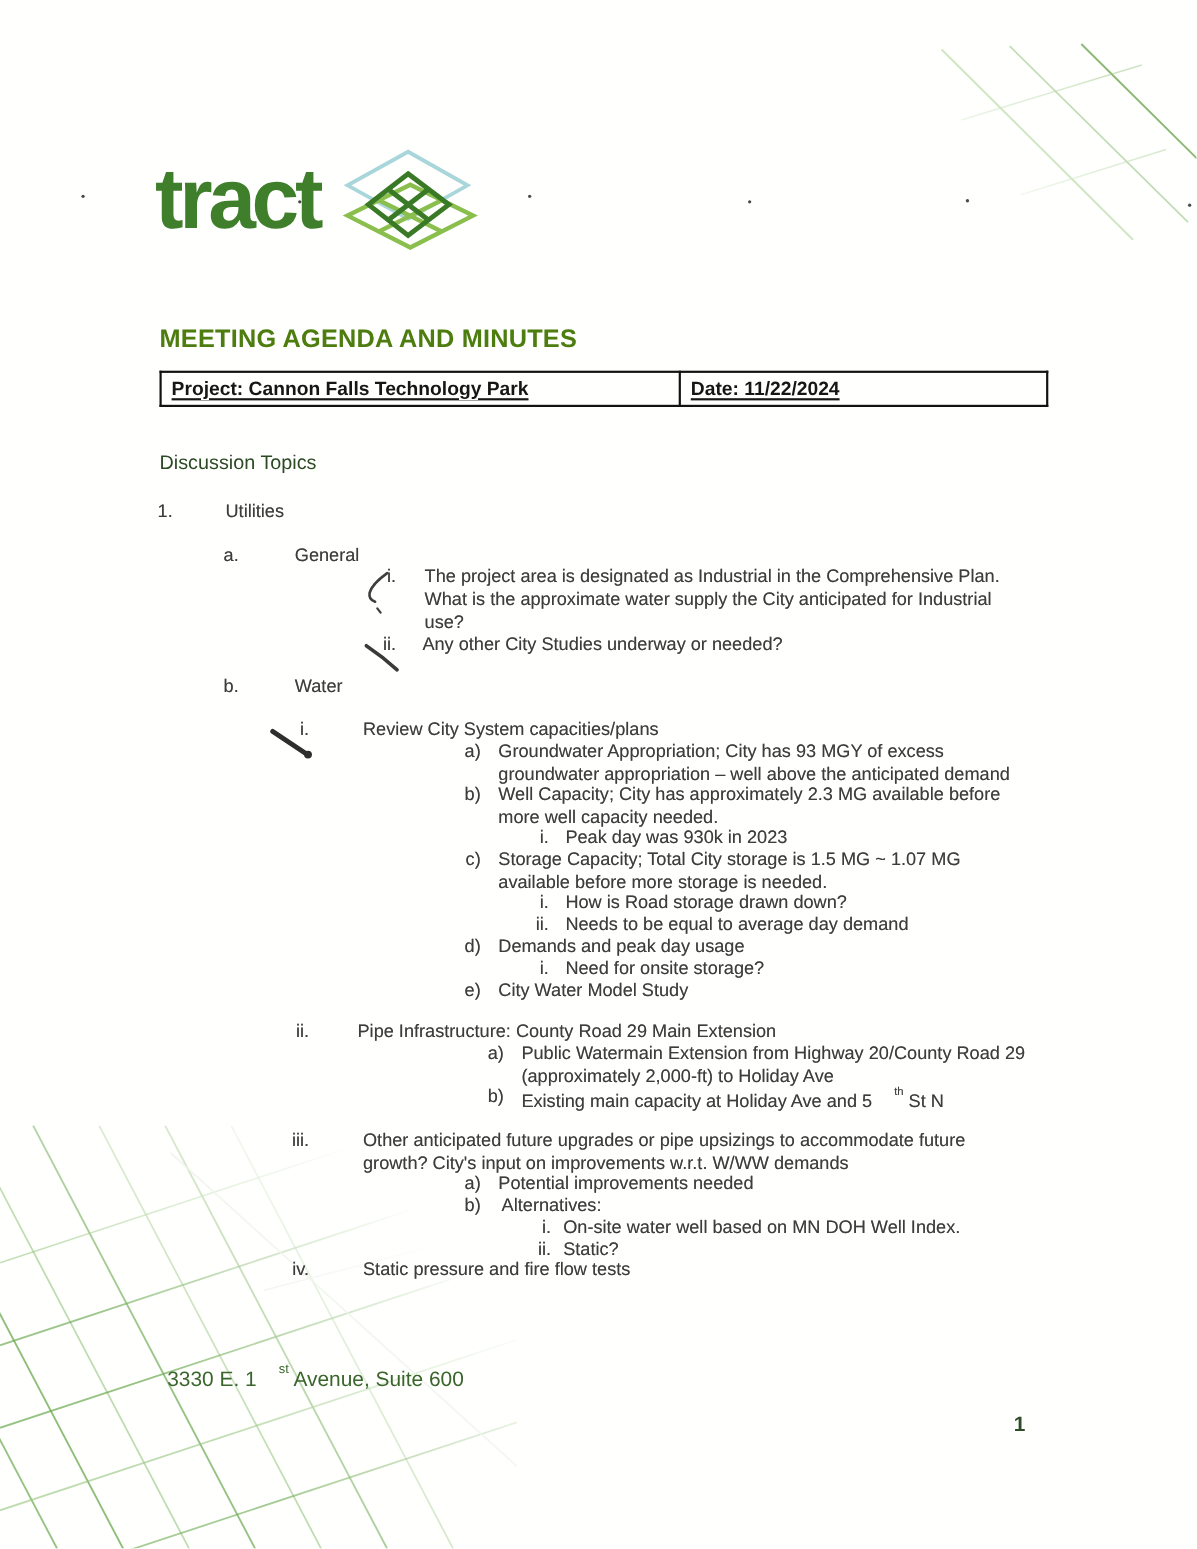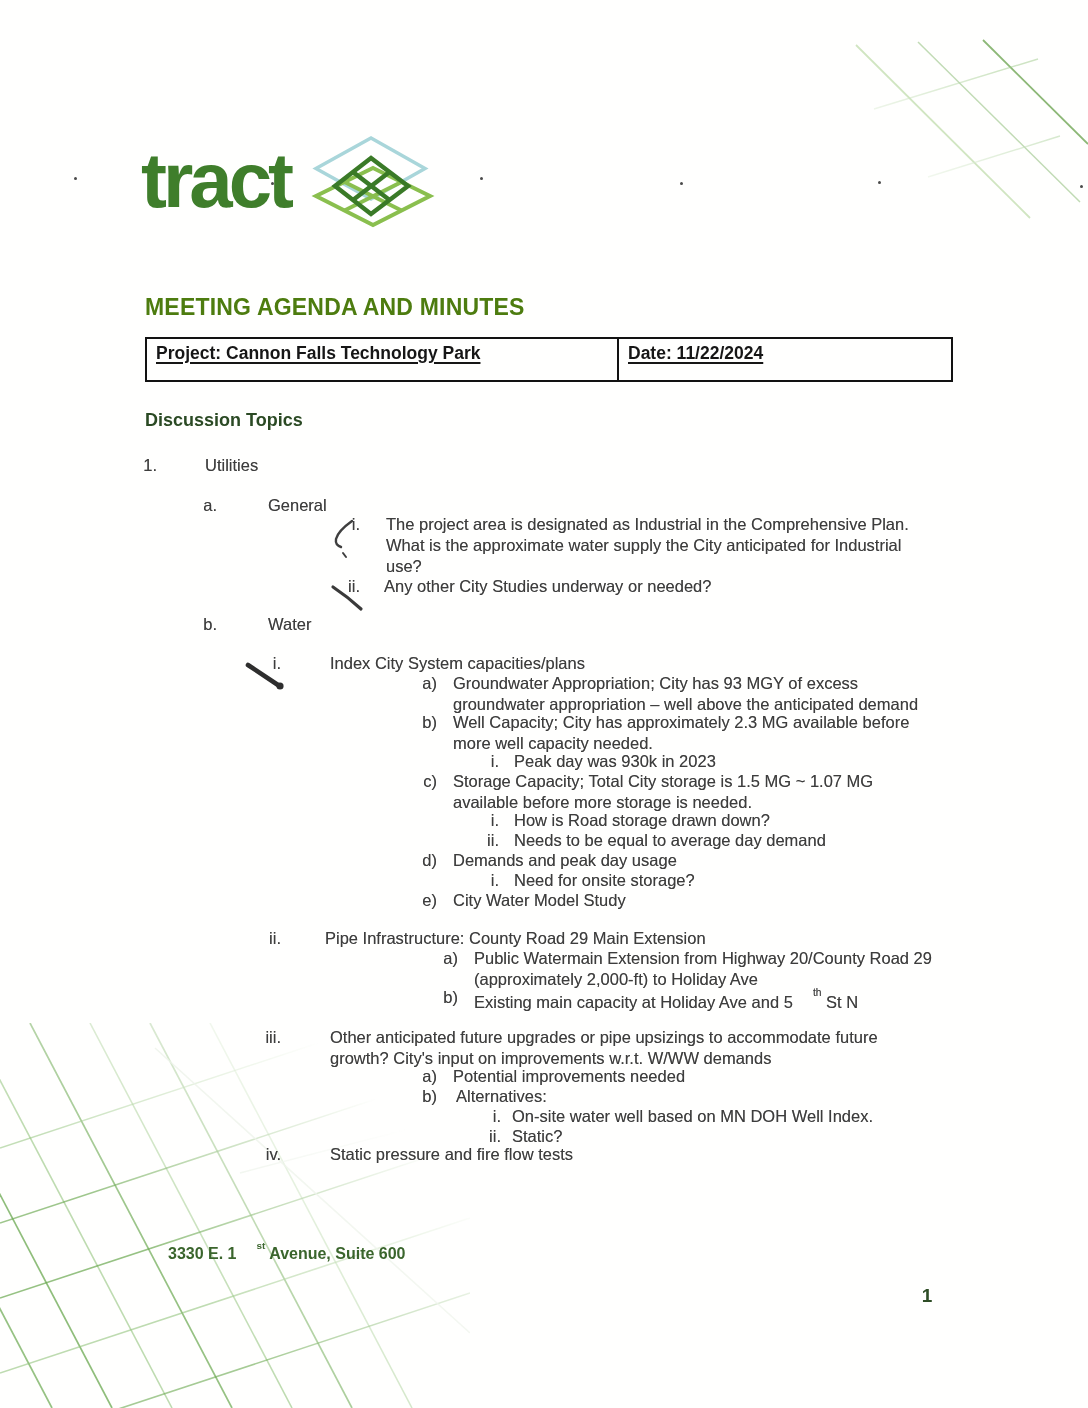--- a/index.html
+++ b/index.html
@@ -39,47 +39,47 @@
   }
 
   
   #info-table{
     position:absolute;left:145px;top:337px;width:808px;
     border:2px solid #121212;border-collapse:collapse;
     font-size:17.5px;font-weight:bold;color:#161616;
   }
   #info-table td{
     border:2px solid #121212;
-    padding:3px 9px 16px 9px;height:22px;vertical-align:middle;
+    padding:3px 9px 4px 9px;height:22px;vertical-align:middle;
   }
   #info-table td span{
     text-decoration:underline;
     text-decoration-thickness:1.5px;
     text-underline-offset:3px;
   }
   .col-project{width:452px;}
 
   
   #section-heading{
     position:absolute;left:145px;top:410px;
-    font-size:18px;font-weight:bold;color:#2b4a24;
+    font-size:18px;font-weight:normal;color:#2b4a24;
   }
 
   
   .row{position:absolute;left:0;right:0;top:var(--y);
     font-size:16.5px;line-height:21px;color:#3d3d3d;
     text-shadow:0 0 0.4px rgba(60,60,60,0.55);}
   .row .mk{position:absolute;top:0;left:calc(var(--re) - 70px);width:70px;text-align:right;}
   .row .tx{position:absolute;top:0;left:var(--t);max-width:var(--w);}
   sup{font-size:62%;position:relative;top:-0.45em;padding-left:20px;}
 
   
   #footer-address{
-    position:absolute;left:168px;top:1238px;
-    font-size:16px;line-height:24.5px;font-weight:bold;color:#3a652c;
+    position:absolute;left:152px;top:1238px;
+    font-size:19px;line-height:24.5px;font-weight:normal;color:#3a652c;
   }
   #page-number{
     position:absolute;left:912px;top:1285px;width:30px;text-align:center;
     font-size:19px;font-weight:bold;color:#2e4d26;
   }
 
   
   .speck{position:absolute;width:3px;height:3px;border-radius:50%;background:#2a2a2a;opacity:.85;}
 </style>
 </head>
@@ -161,21 +161,21 @@
     <div class="row" style="--y:576px;--re:360px;--t:384px;--w:620px">
         <span class="mk">ii.</span>
         <span class="tx"><span>Any other City Studies underway or needed?</span></span>
       </div>
     <div class="row" style="--y:614px;--re:217px;--t:268px;--w:700px">
         <span class="mk">b.</span>
         <span class="tx"><span>Water</span></span>
       </div>
     <div class="row" style="--y:653px;--re:281px;--t:330px;--w:650px">
         <span class="mk">i.</span>
-        <span class="tx"><span>Index City System capacities/plans</span></span>
+        <span class="tx"><span>Review City System capacities/plans</span></span>
       </div>
     <div class="row" style="--y:673px;--re:437px;--t:453px;--w:478px">
         <span class="mk">a)</span>
         <span class="tx"><span>Groundwater Appropriation; City has 93 MGY of excess groundwater appropriation – well above the anticipated demand</span></span>
       </div>
     <div class="row" style="--y:712px;--re:437px;--t:453px;--w:478px">
         <span class="mk">b)</span>
         <span class="tx"><span>Well Capacity; City has approximately 2.3 MG available before more well capacity needed.</span></span>
       </div>
     <div class="row" style="--y:751px;--re:499px;--t:514px;--w:430px">

